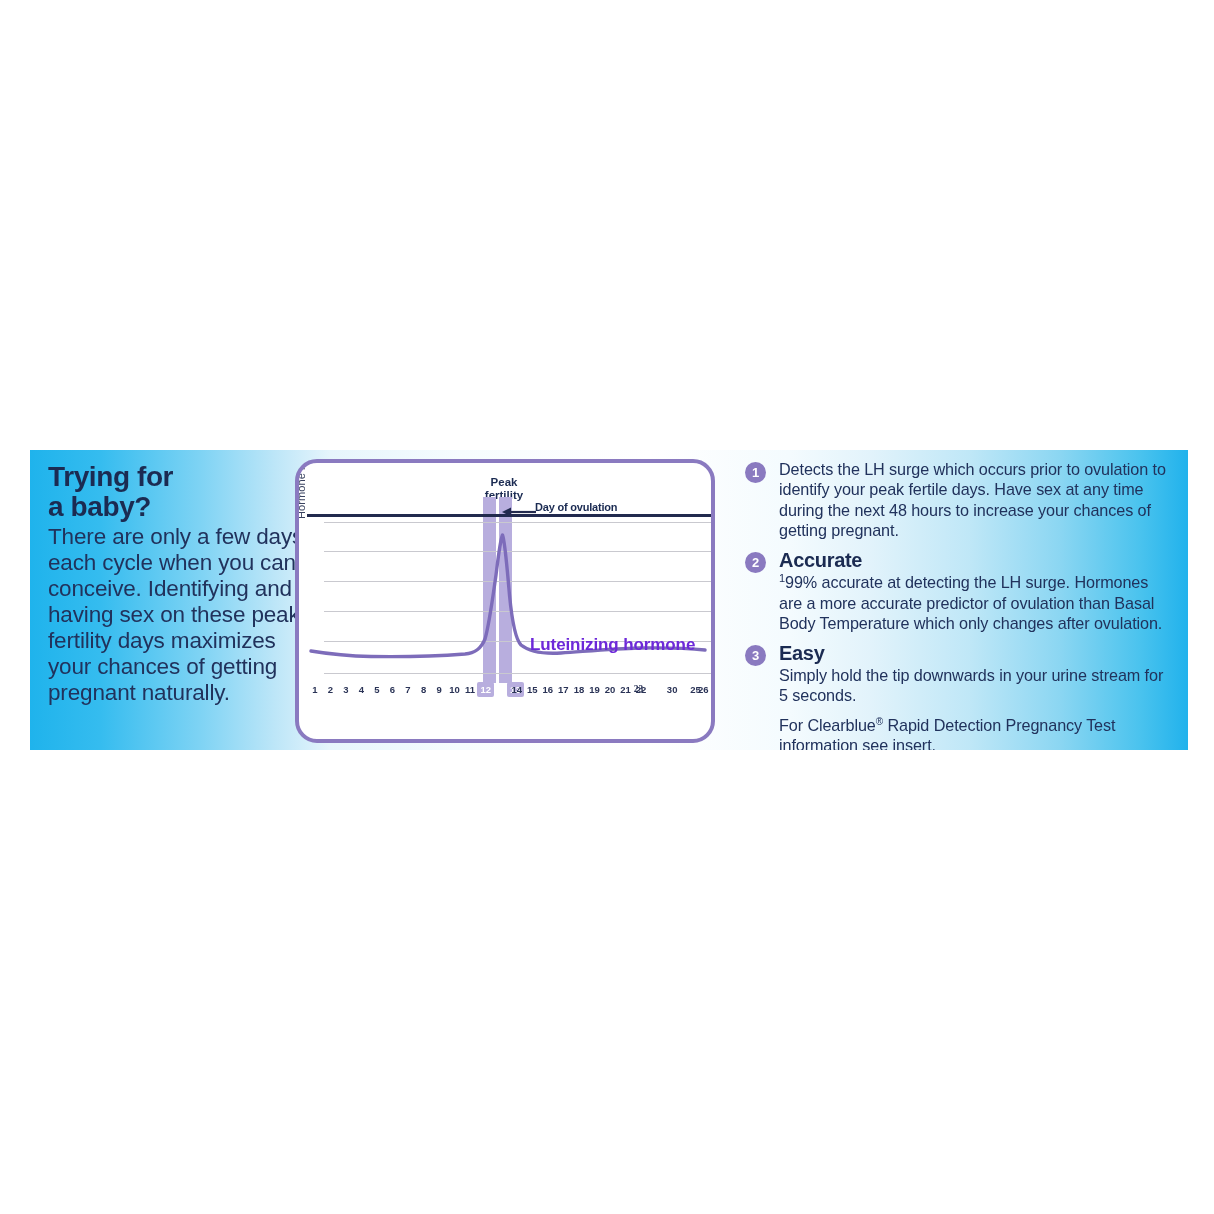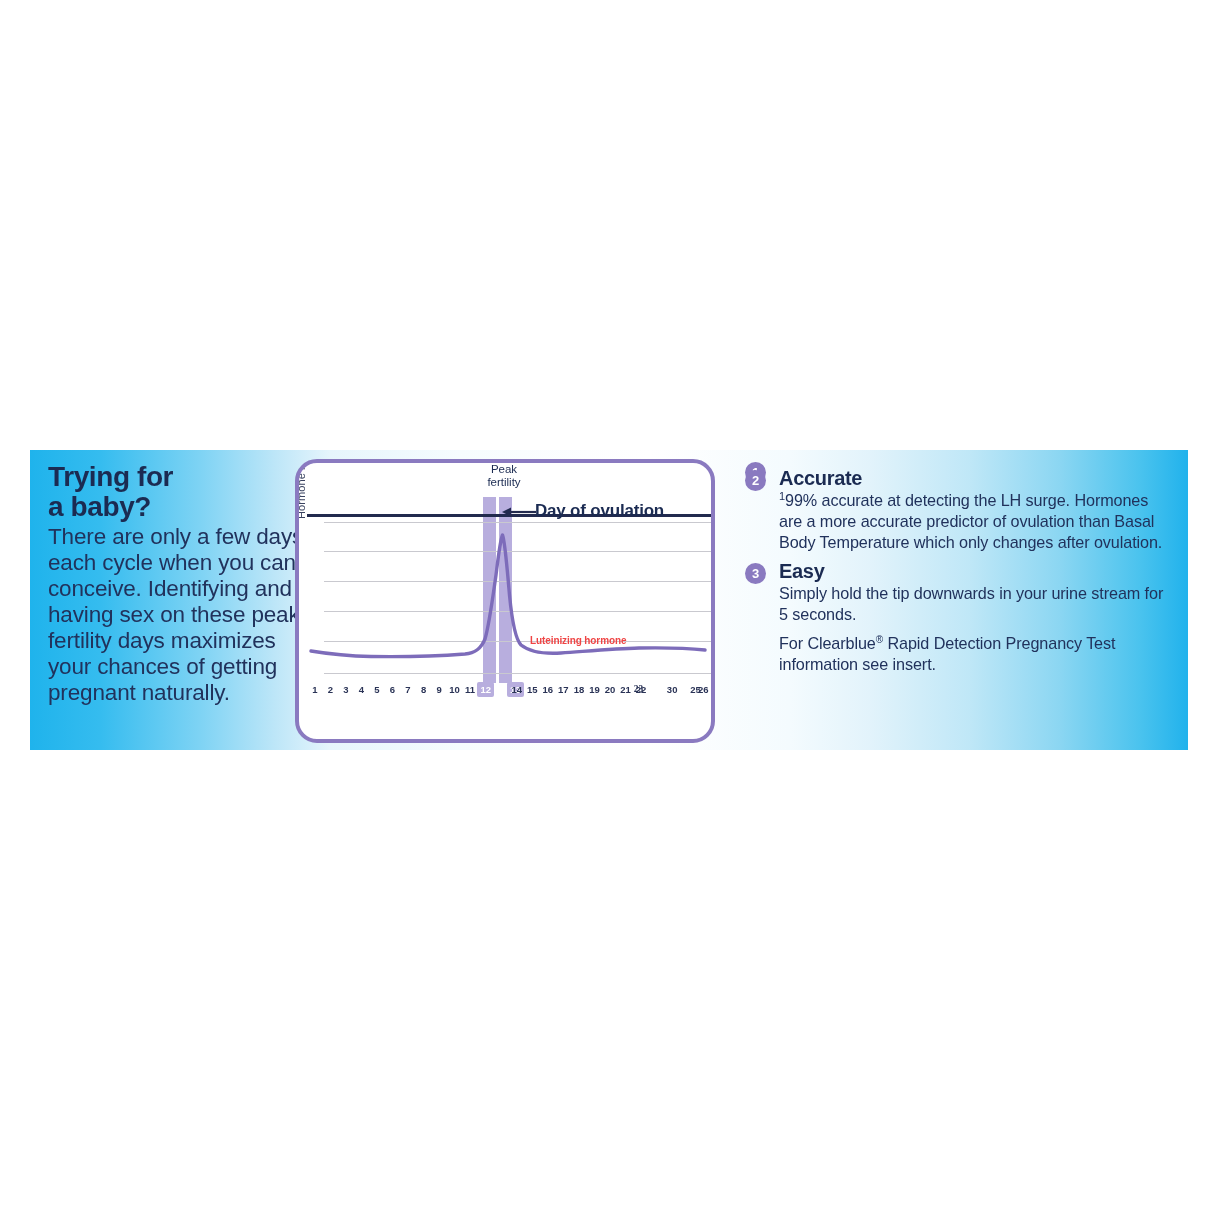--- a/index.html
+++ b/index.html
@@ -84,25 +84,25 @@
     position: absolute;
     inset: 0;
     overflow: hidden;
     border-radius: 18px;
   }
 
   
   .peak-label {
     position: absolute;
     left: 160px;
-    top: 0;
+    top: 13px;
     width: 90px;
     text-align: center;
     font-size: 11.5px;
-    font-weight: normal;
+    font-weight: bold;
     line-height: 1.13;
     color: #1b2b52;
     white-space: pre-line;
   }
 
   
   .band {
     position: absolute;
     top: 34px;
     height: 186px;
@@ -119,21 +119,21 @@
     width: 404px;
     height: 3px;
     background: #222a4e;
   }
 
   
   .ovu-text {
     position: absolute;
     left: 236px;
     top: 38px;
-    font-size: 17px;
+    font-size: 11px;
     font-weight: bold;
     color: #1b2b52;
     letter-spacing: -0.2px;
   }
   .ovu-arrow {
     position: absolute;
     left: 203px;
     top: 44px;
     width: 34px;
     height: 10px;
@@ -175,23 +175,23 @@
     top: 0;
     width: 420px;
     height: 284px;
     pointer-events: none;
   }
 
   .lh-label {
     position: absolute;
     left: 231px;
     top: 172px;
-    font-size: 10px;
-    font-weight: bold;
-    color: #ef4444;
+    font-size: 17px;
+    font-weight: bold;
+    color: #6d28d9;
     letter-spacing: -0.1px;
   }
 
   
   .days {
     position: absolute;
     left: 8px;
     top: 219px;
     width: 404px;
     height: 18px;
@@ -367,20 +367,21 @@
             <div class="day" style="left: 380px;">25</div>
             <div class="day" style="left: 387.731px;">26</div>
           </div>
 
       </div>
     </div>
 
     <div class="right-col">
         <div class="feature">
           <div class="badge">1</div>
+          <p class="feature-body">Detects the LH surge which occurs prior to ovulation to identify your peak fertile days. Have sex at any time during the next 48 hours to increase your chances of getting pregnant.</p>
         </div>
         <div class="feature">
           <div class="badge">2</div>
           <div class="feature-title">Accurate</div>
           <p class="feature-body"><span class="sup">1</span>99% accurate at detecting the LH surge. Hormones are a more accurate predictor of ovulation than Basal Body Temperature which only changes after ovulation.</p>
         </div>
         <div class="feature">
           <div class="badge">3</div>
           <div class="feature-title">Easy</div>
           <p class="feature-body">Simply hold the tip downwards in your urine stream for 5 seconds.</p>

